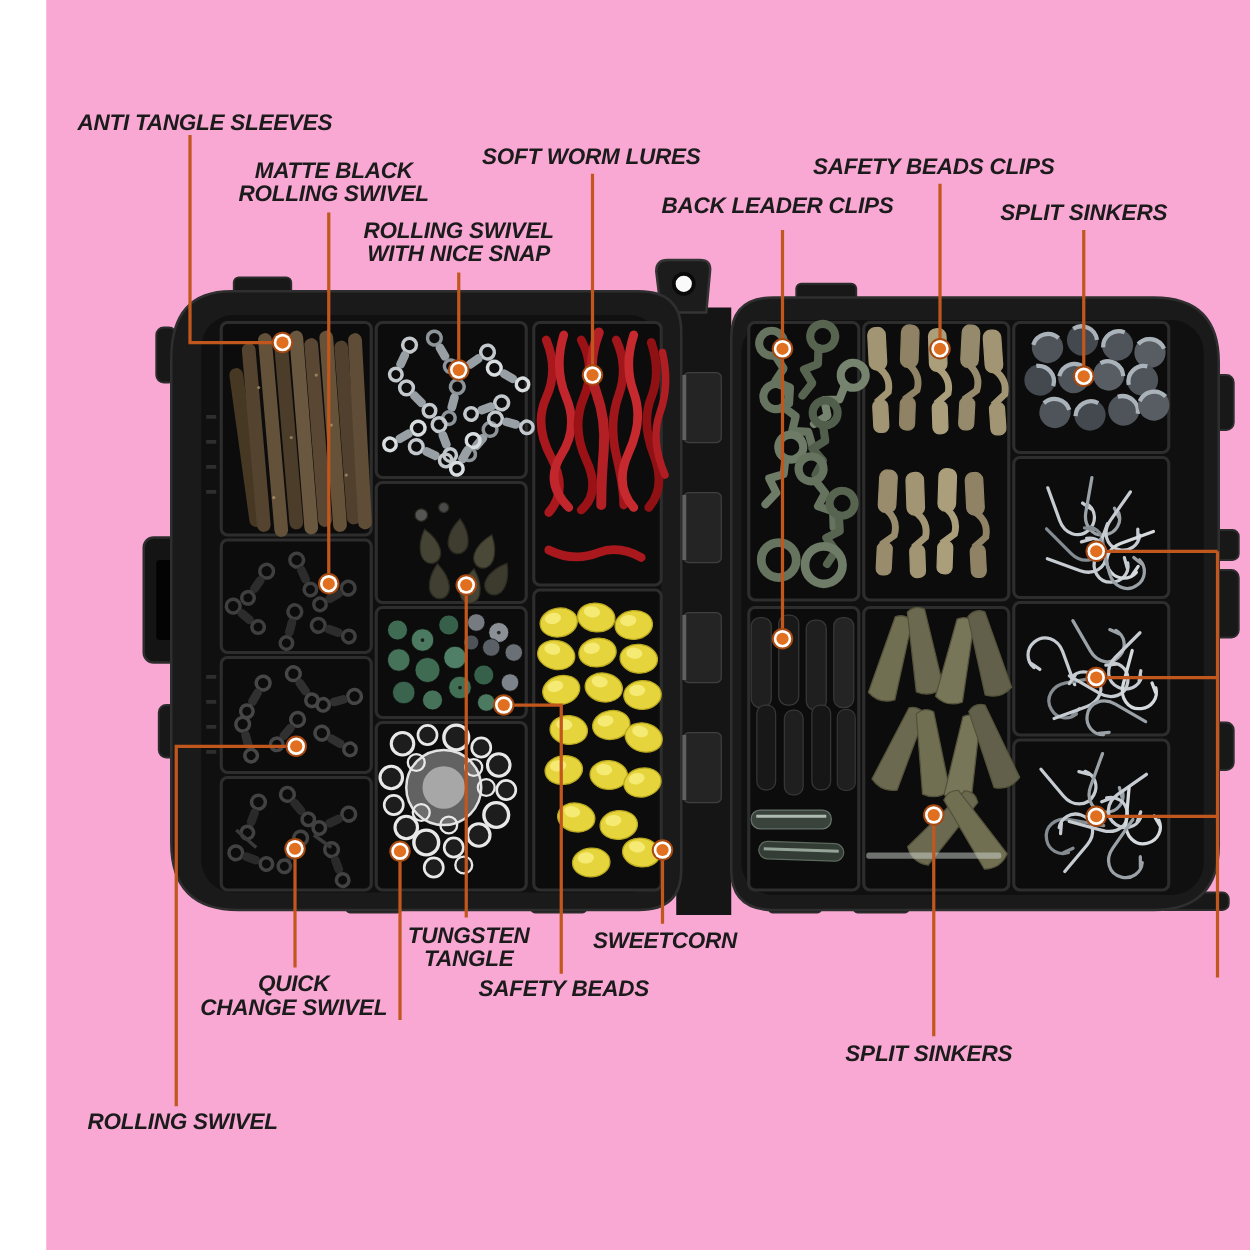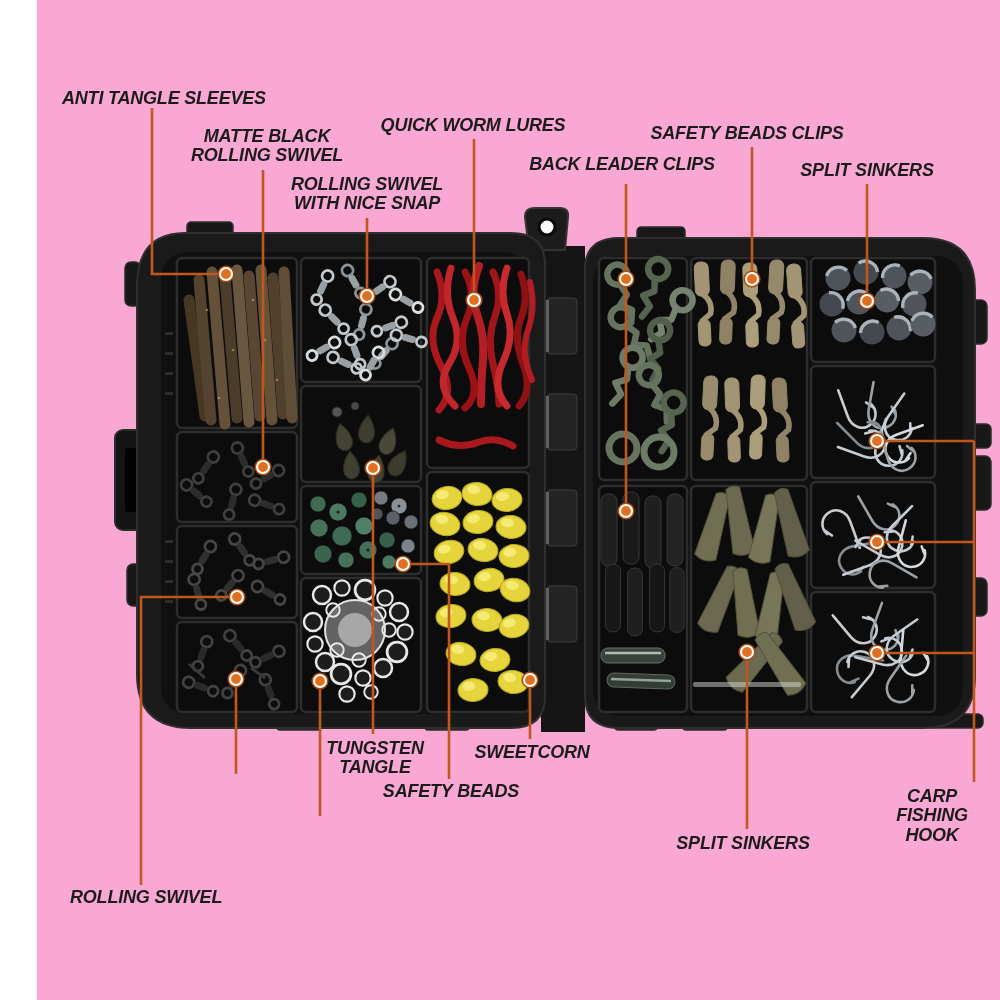--- a/index.html
+++ b/index.html
@@ -463,25 +463,26 @@
         <circle cx="840" cy="542" r="4.9"></circle>
         <circle cx="840" cy="653" r="4.9"></circle>
   </g>
 </svg>
 
   <div class="label align-left" style="left:25px;top:89px">ANTI TANGLE SLEEVES</div>
   <div class="label" style="left:230px;top:127px">MATTE BLACK
 ROLLING SWIVEL</div>
   <div class="label" style="left:330px;top:175px">ROLLING SWIVEL
 WITH NICE SNAP</div>
-  <div class="label" style="left:436px;top:116px">QUICK WORM LURES</div>
+  <div class="label" style="left:436px;top:116px">SOFT WORM LURES</div>
   <div class="label" style="left:585px;top:155px">BACK LEADER CLIPS</div>
   <div class="label" style="left:710px;top:124px">SAFETY BEADS CLIPS</div>
   <div class="label" style="left:830px;top:161px">SPLIT SINKERS</div>
   <div class="label" style="left:338px;top:739px">TUNGSTEN
 TANGLE</div>
+  <div class="label" style="left:198px;top:778px">QUICK
+CHANGE SWIVEL</div>
   <div class="label" style="left:414px;top:782px">SAFETY BEADS</div>
   <div class="label" style="left:495px;top:743px">SWEETCORN</div>
   <div class="label align-left" style="left:33px;top:888px">ROLLING SWIVEL</div>
   <div class="label" style="left:706px;top:834px">SPLIT SINKERS</div>
-  <div class="label" style="left:895px;top:787px">CARP FISHING HOOK</div>
 
 </div>
 
 </body></html>

